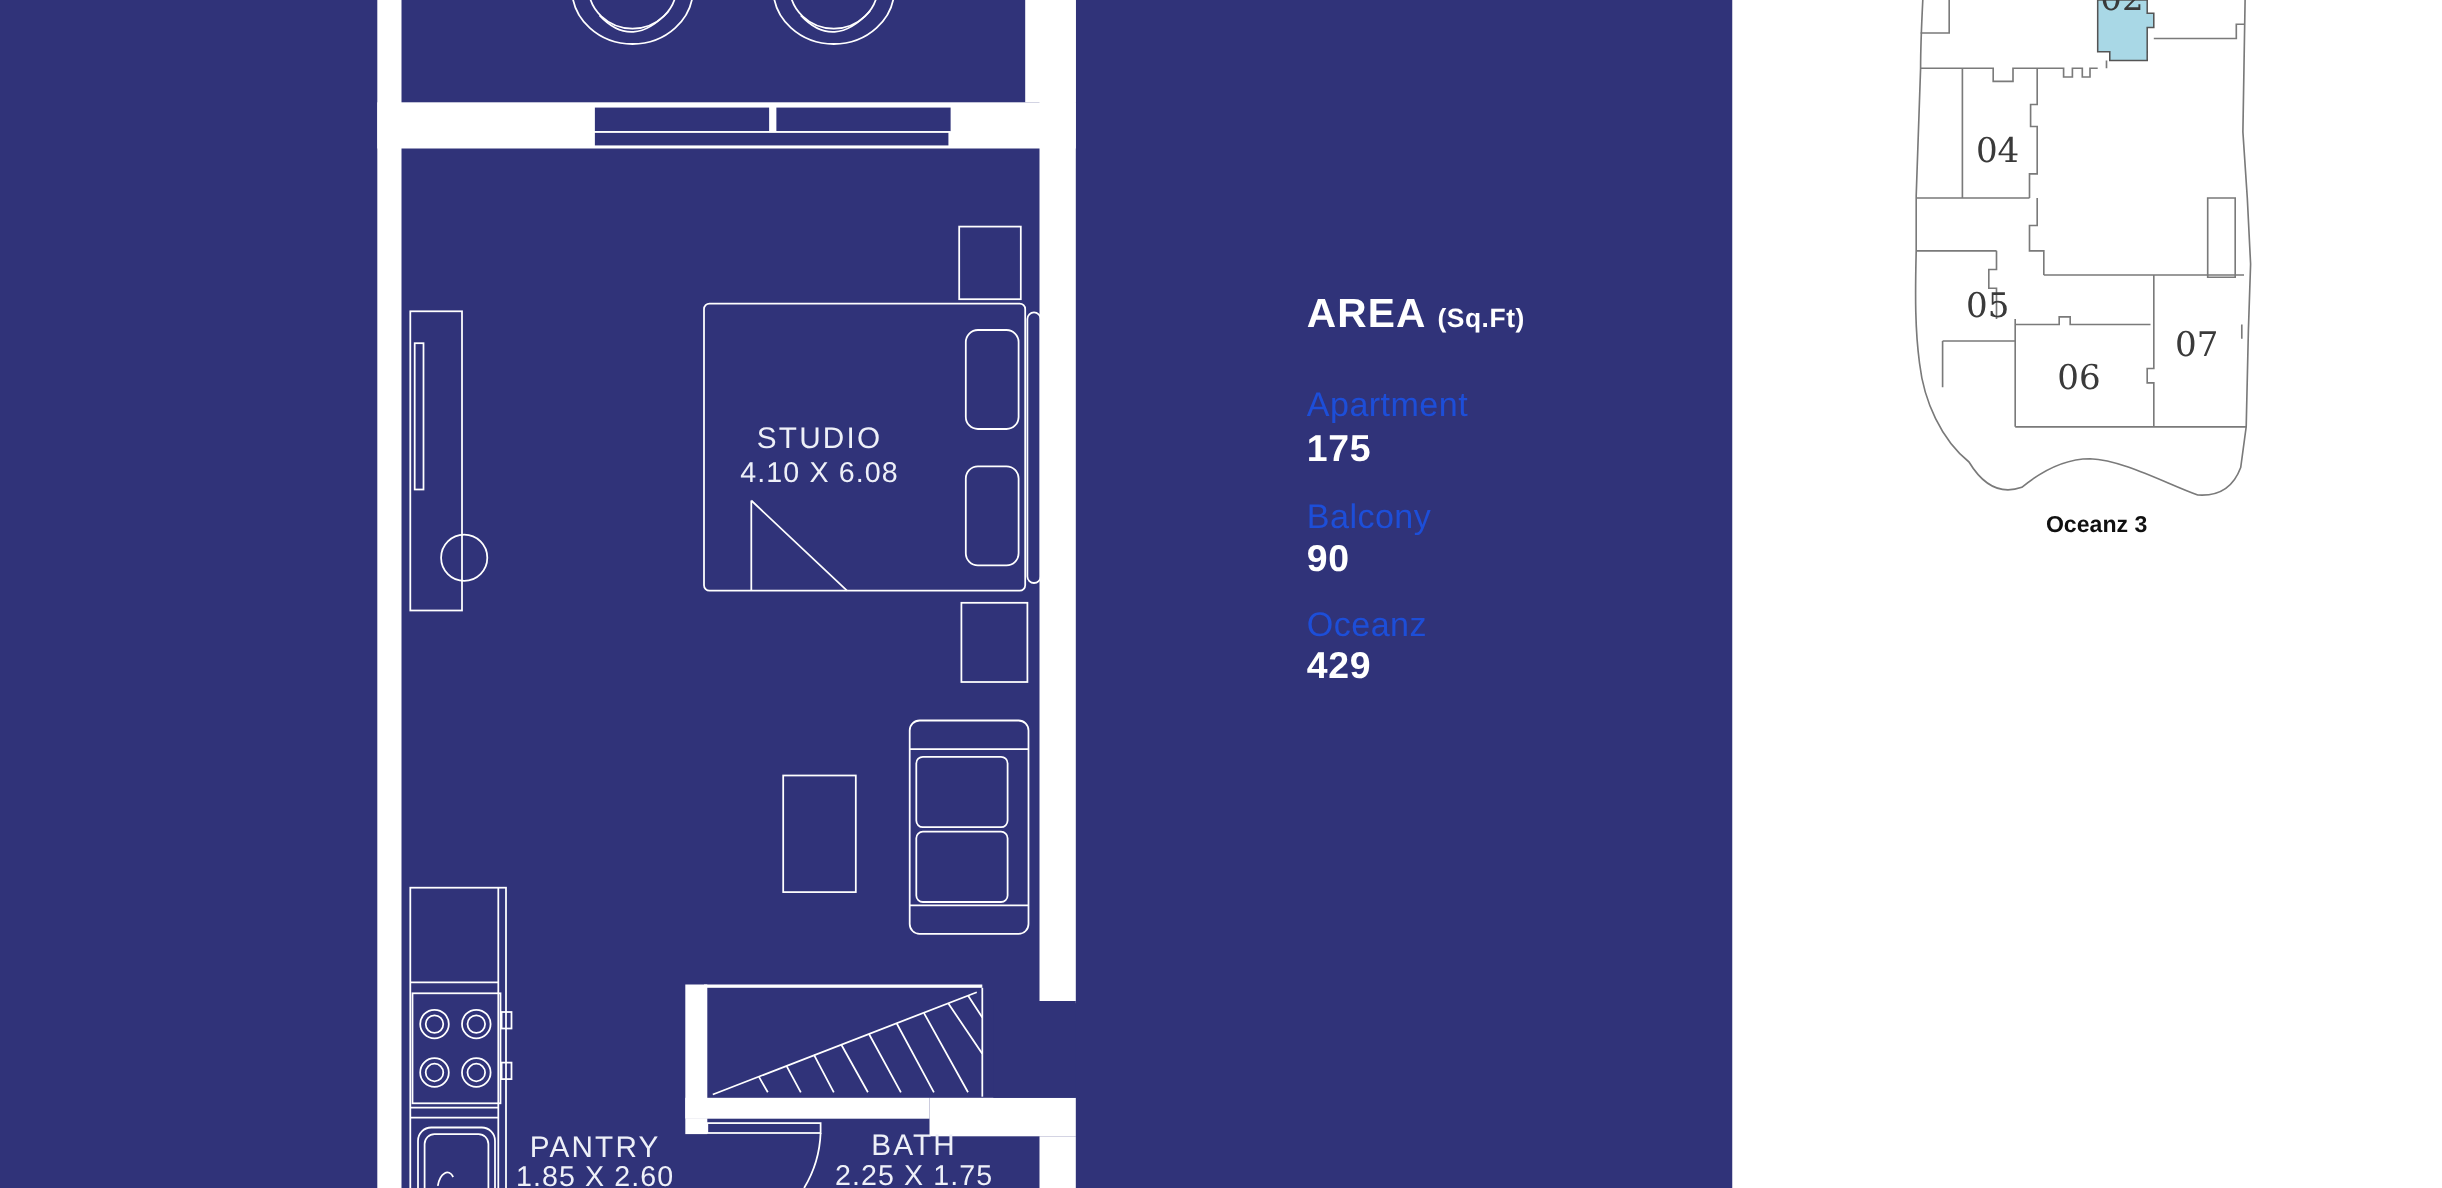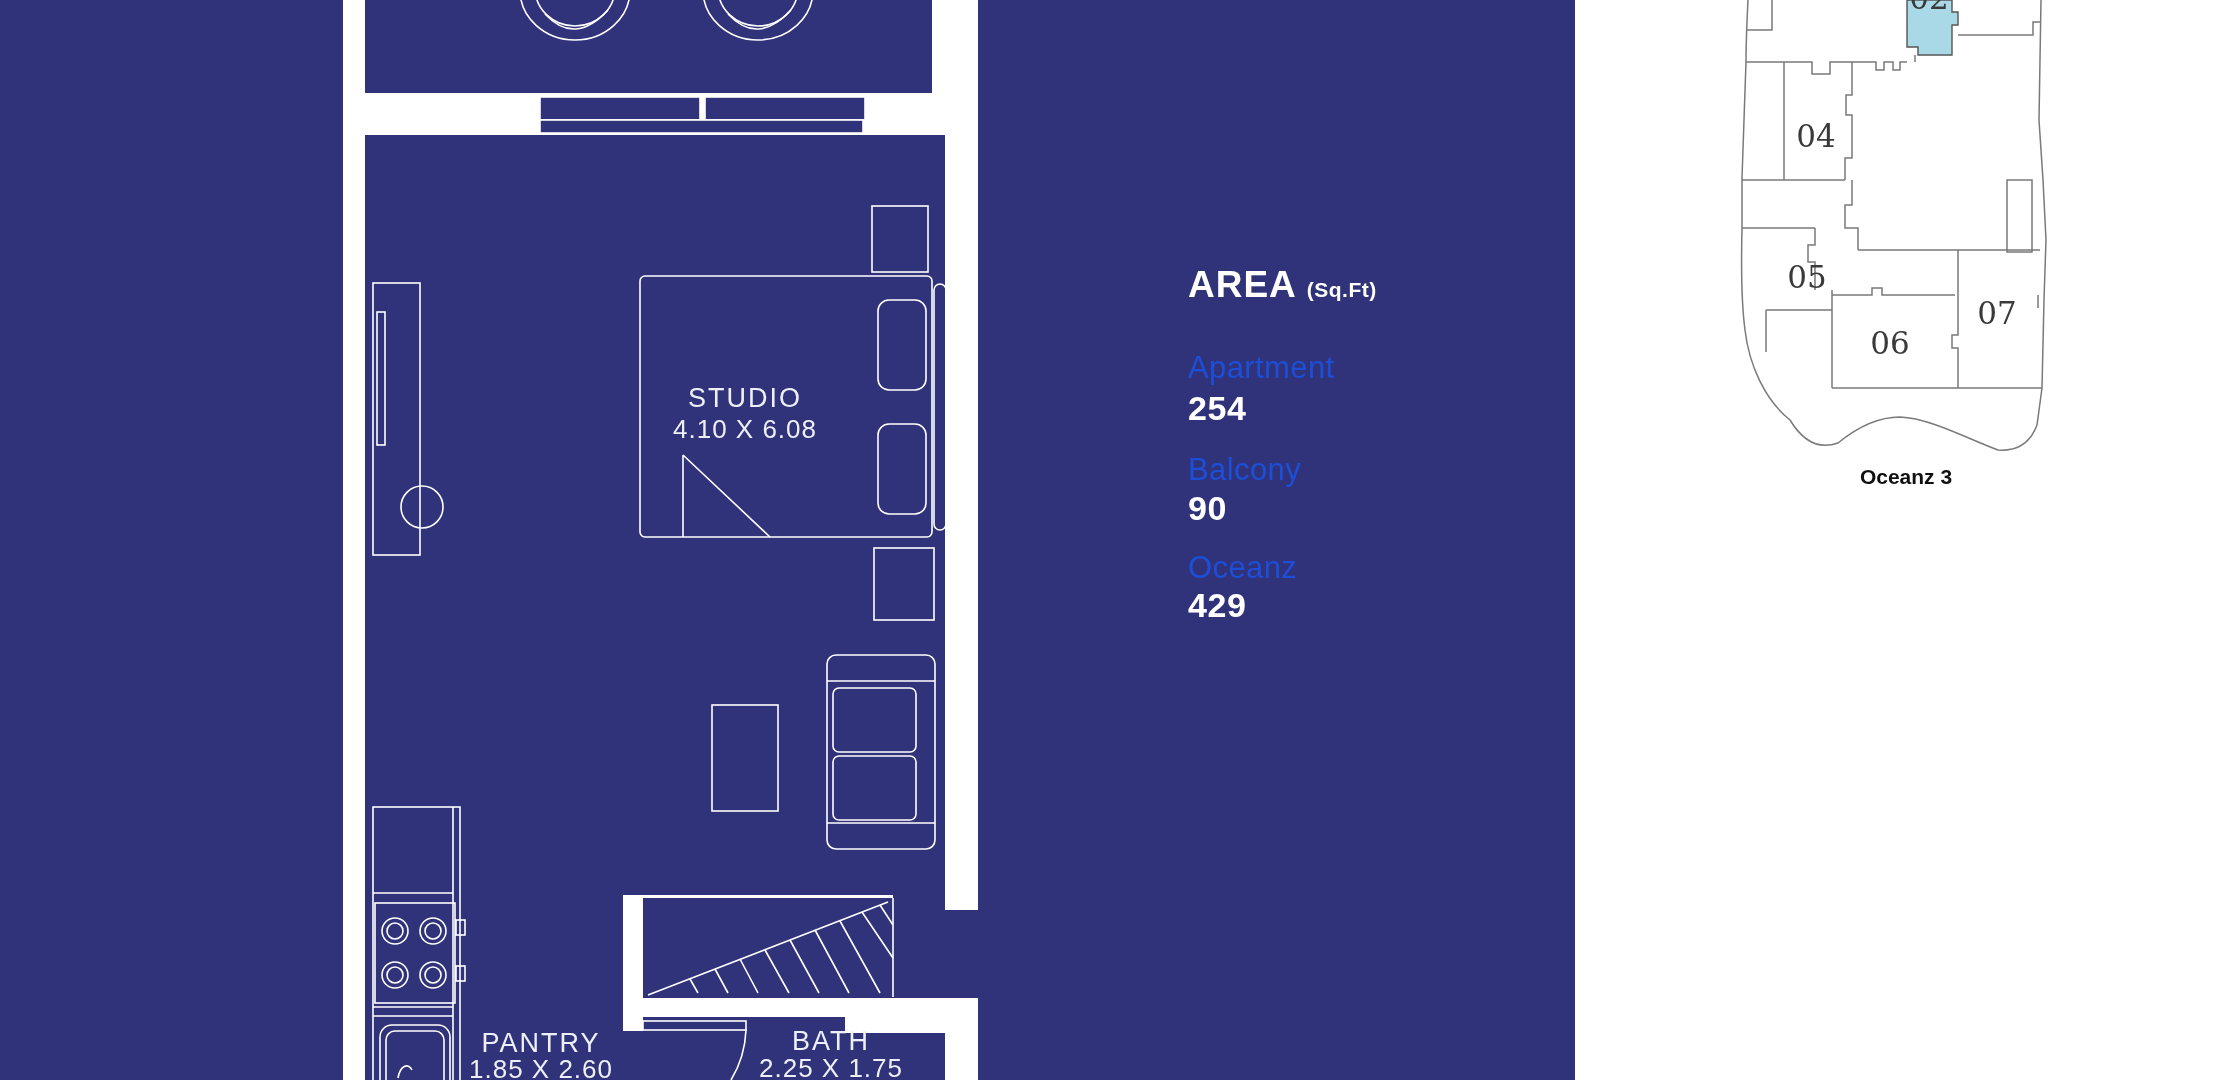--- a/index.html
+++ b/index.html
@@ -6,21 +6,21 @@
   #screen{position:relative;width:2220px;height:1080px;background:#ffffff;overflow:hidden;
           font-family:"Liberation Sans",sans-serif;}
   #plan-svg{position:absolute;left:0;top:0;}
   #keyplan-svg{position:absolute;left:1735px;top:0;}
   .plan-room-label{fill:#eef0f8;font-family:"Liberation Sans",sans-serif;letter-spacing:2px;}
   .plan-dim-label{fill:#eef0f8;font-family:"Liberation Sans",sans-serif;letter-spacing:1px;}
   .unit-num{fill:#3a3a3a;font-family:"DejaVu Serif","Liberation Serif",serif;font-size:31px;}
   .kp-name{fill:#101010;font-family:"Liberation Sans",sans-serif;font-weight:bold;font-size:21px;}
   #area-panel{position:absolute;left:1188px;top:0;width:400px;height:1080px;color:#ffffff;}
   .ap-title{position:absolute;top:264px;left:0;font-size:37px;font-weight:bold;letter-spacing:1px;white-space:nowrap;}
-  .ap-title .ap-unit{font-size:21px;font-weight:bold;letter-spacing:0.5px;}
+  .ap-title .ap-unit{font-size:24px;font-weight:bold;letter-spacing:0.5px;}
   .ap-label{position:absolute;left:0;font-size:31px;color:#1d4ed8;letter-spacing:0.4px;}
   .ap-value{position:absolute;left:0;font-size:34px;font-weight:bold;letter-spacing:0.6px;}
   .lbl-apartment{top:350px;} .val-apartment{top:389px;}
   .lbl-balcony{top:452px;}   .val-balcony{top:489px;}
   .lbl-total{top:550px;}     .val-total{top:586px;text-align:right;}
 </style>
 </head>
 <body>
 
 <div id="screen">
@@ -131,21 +131,21 @@
     <text class="plan-dim-label" x="831" y="1077" font-size="26" text-anchor="middle">2.25 X 1.75</text>
   </svg>
 
   <div id="area-panel">
     <div class="ap-title">
       <span>AREA</span>
       <span> </span>
       <span class="ap-unit">(Sq.Ft)</span>
     </div>
     <div class="ap-label lbl-apartment">Apartment</div>
-    <div class="ap-value val-apartment">254</div>
+    <div class="ap-value val-apartment">175</div>
     <div class="ap-label lbl-balcony">Balcony</div>
     <div class="ap-value val-balcony">90</div>
     <div class="ap-label lbl-total">Oceanz</div>
     <div class="ap-value val-total">429</div>
   </div>
 
   <svg id="keyplan-svg" width="320" height="500" viewBox="0 0 320 500">
 
     <path d="M172,0 L217,0 L217,12 L223,12 L223,25 L217,25 L217,55 L183,55 L183,47 L172,47 Z" fill="#a9d8e6" stroke="#555555" stroke-width="1.4"></path>
 

